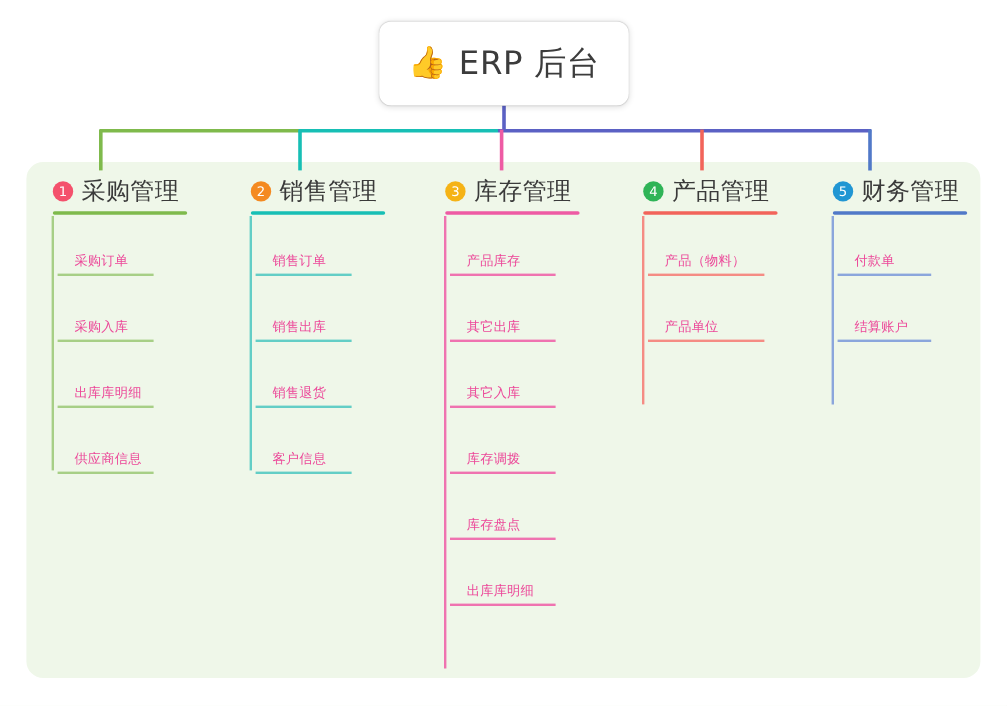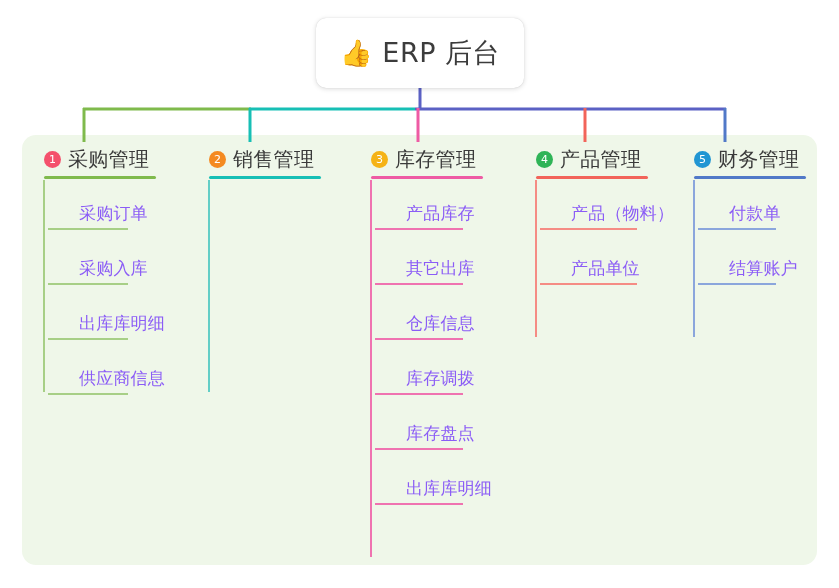--- a/index.html
+++ b/index.html
@@ -112,24 +112,24 @@
   .leaves {
     position: relative;
     margin-top: 0;
   }
   .leaf {
     position: relative;
     height: 55px;
   }
   .leaf-label {
     position: absolute;
-    left: 48px;
+    left: 31px;
     bottom: 9px;
-    font-size: 17px;
-    color: #8b5cf6;
+    font-size: 11px;
+    color: #ec4899;
     white-space: nowrap;
     letter-spacing: 0.2px;
   }
   .leaf-rule {
     position: absolute;
     left: 17px;
     bottom: 4px;
     height: 1.6px;
     width: 80px;
   }
@@ -199,39 +199,57 @@
       </div>
     </div>
   </div>
 
   <div class="column col2" style="left:196px; top:148px; width:160px;">
     <div class="col-header">
       <span class="badge" style="background:#f48a21;">2</span>
       <span class="col-title">销售管理</span>
     </div>
     <div class="col-rule" style="background:#17bfb5;"></div>
+    <div class="leaves">
+      <div class="leaf">
+        <span class="leaf-label">销售订单</span>
+        <span class="leaf-rule" style="background:#63cec6;"></span>
+      </div>
+      <div class="leaf">
+        <span class="leaf-label">销售出库</span>
+        <span class="leaf-rule" style="background:#63cec6;"></span>
+      </div>
+      <div class="leaf">
+        <span class="leaf-label">销售退货</span>
+        <span class="leaf-rule" style="background:#63cec6;"></span>
+      </div>
+      <div class="leaf">
+        <span class="leaf-label">客户信息</span>
+        <span class="leaf-rule" style="background:#63cec6;"></span>
+      </div>
+    </div>
   </div>
 
   <div class="column col3" style="left:358px; top:148px; width:170px;">
     <div class="col-header">
       <span class="badge" style="background:#f5b316;">3</span>
       <span class="col-title">库存管理</span>
     </div>
     <div class="col-rule" style="background:#ee5ba4;"></div>
     <div class="leaves">
       <div class="leaf">
         <span class="leaf-label">产品库存</span>
         <span class="leaf-rule" style="background:#ef73b0;"></span>
       </div>
       <div class="leaf">
         <span class="leaf-label">其它出库</span>
         <span class="leaf-rule" style="background:#ef73b0;"></span>
       </div>
       <div class="leaf">
-        <span class="leaf-label">仓库信息</span>
+        <span class="leaf-label">其它入库</span>
         <span class="leaf-rule" style="background:#ef73b0;"></span>
       </div>
       <div class="leaf">
         <span class="leaf-label">库存调拨</span>
         <span class="leaf-rule" style="background:#ef73b0;"></span>
       </div>
       <div class="leaf">
         <span class="leaf-label">库存盘点</span>
         <span class="leaf-rule" style="background:#ef73b0;"></span>
       </div>

